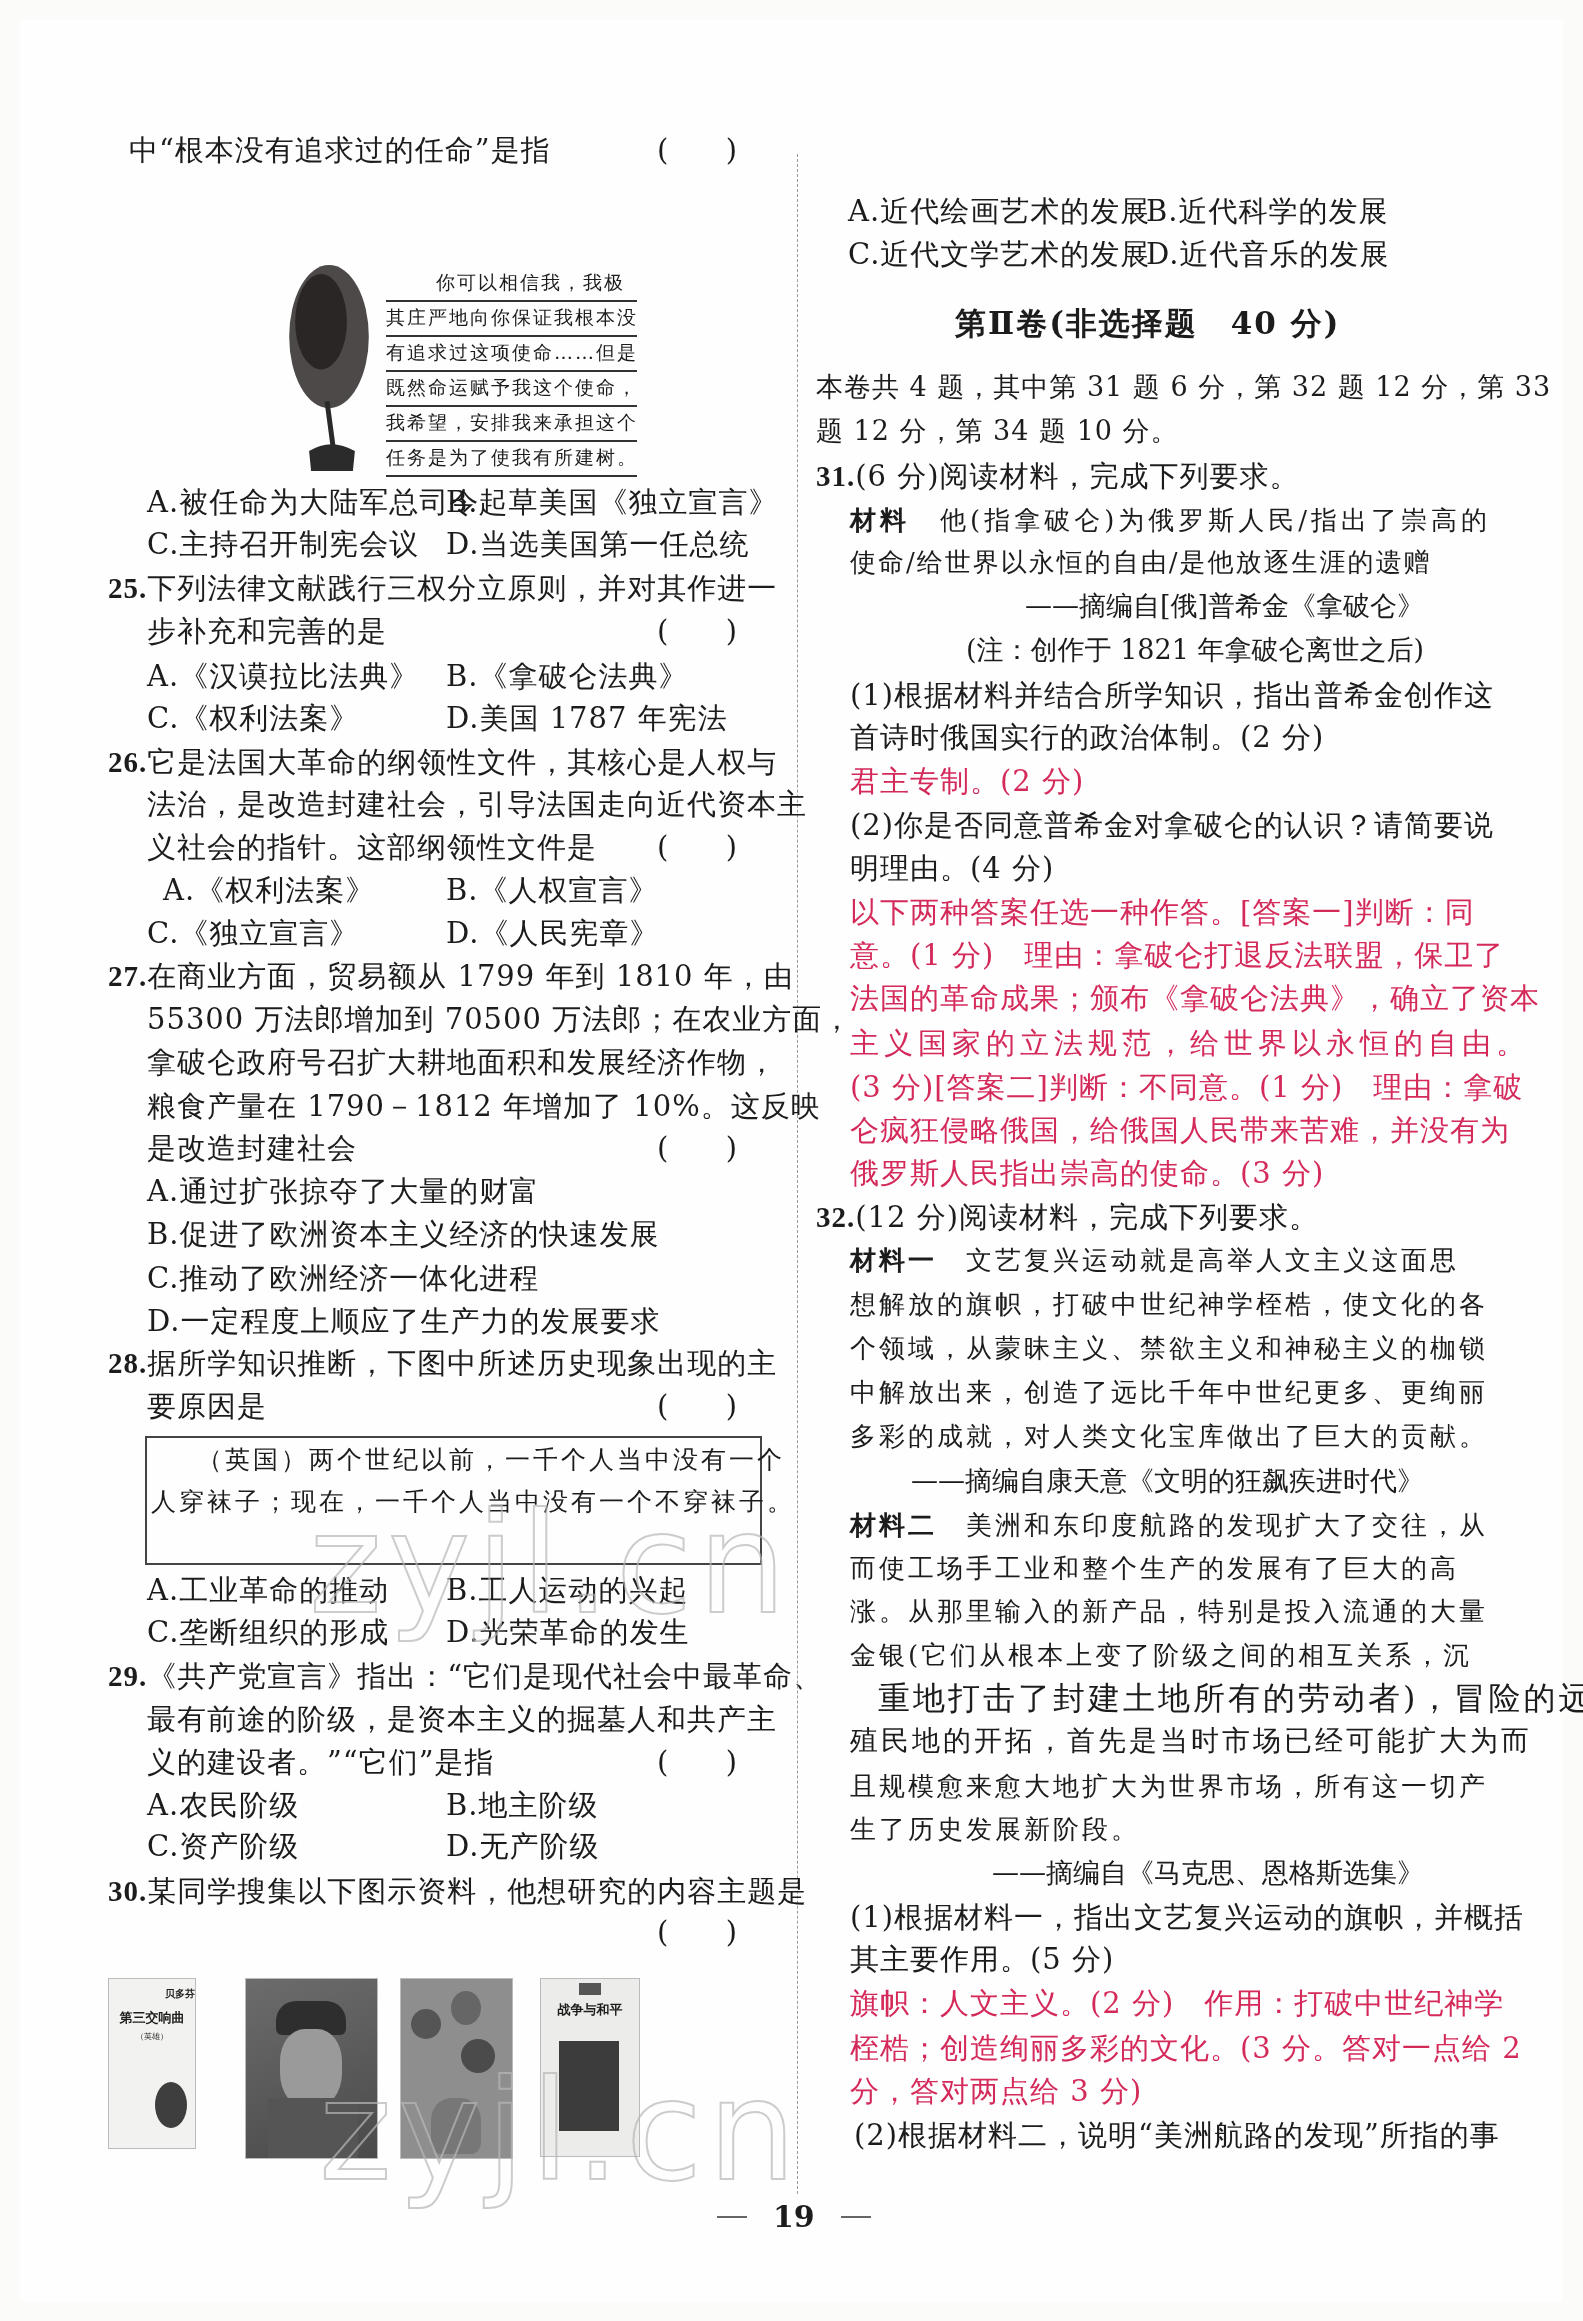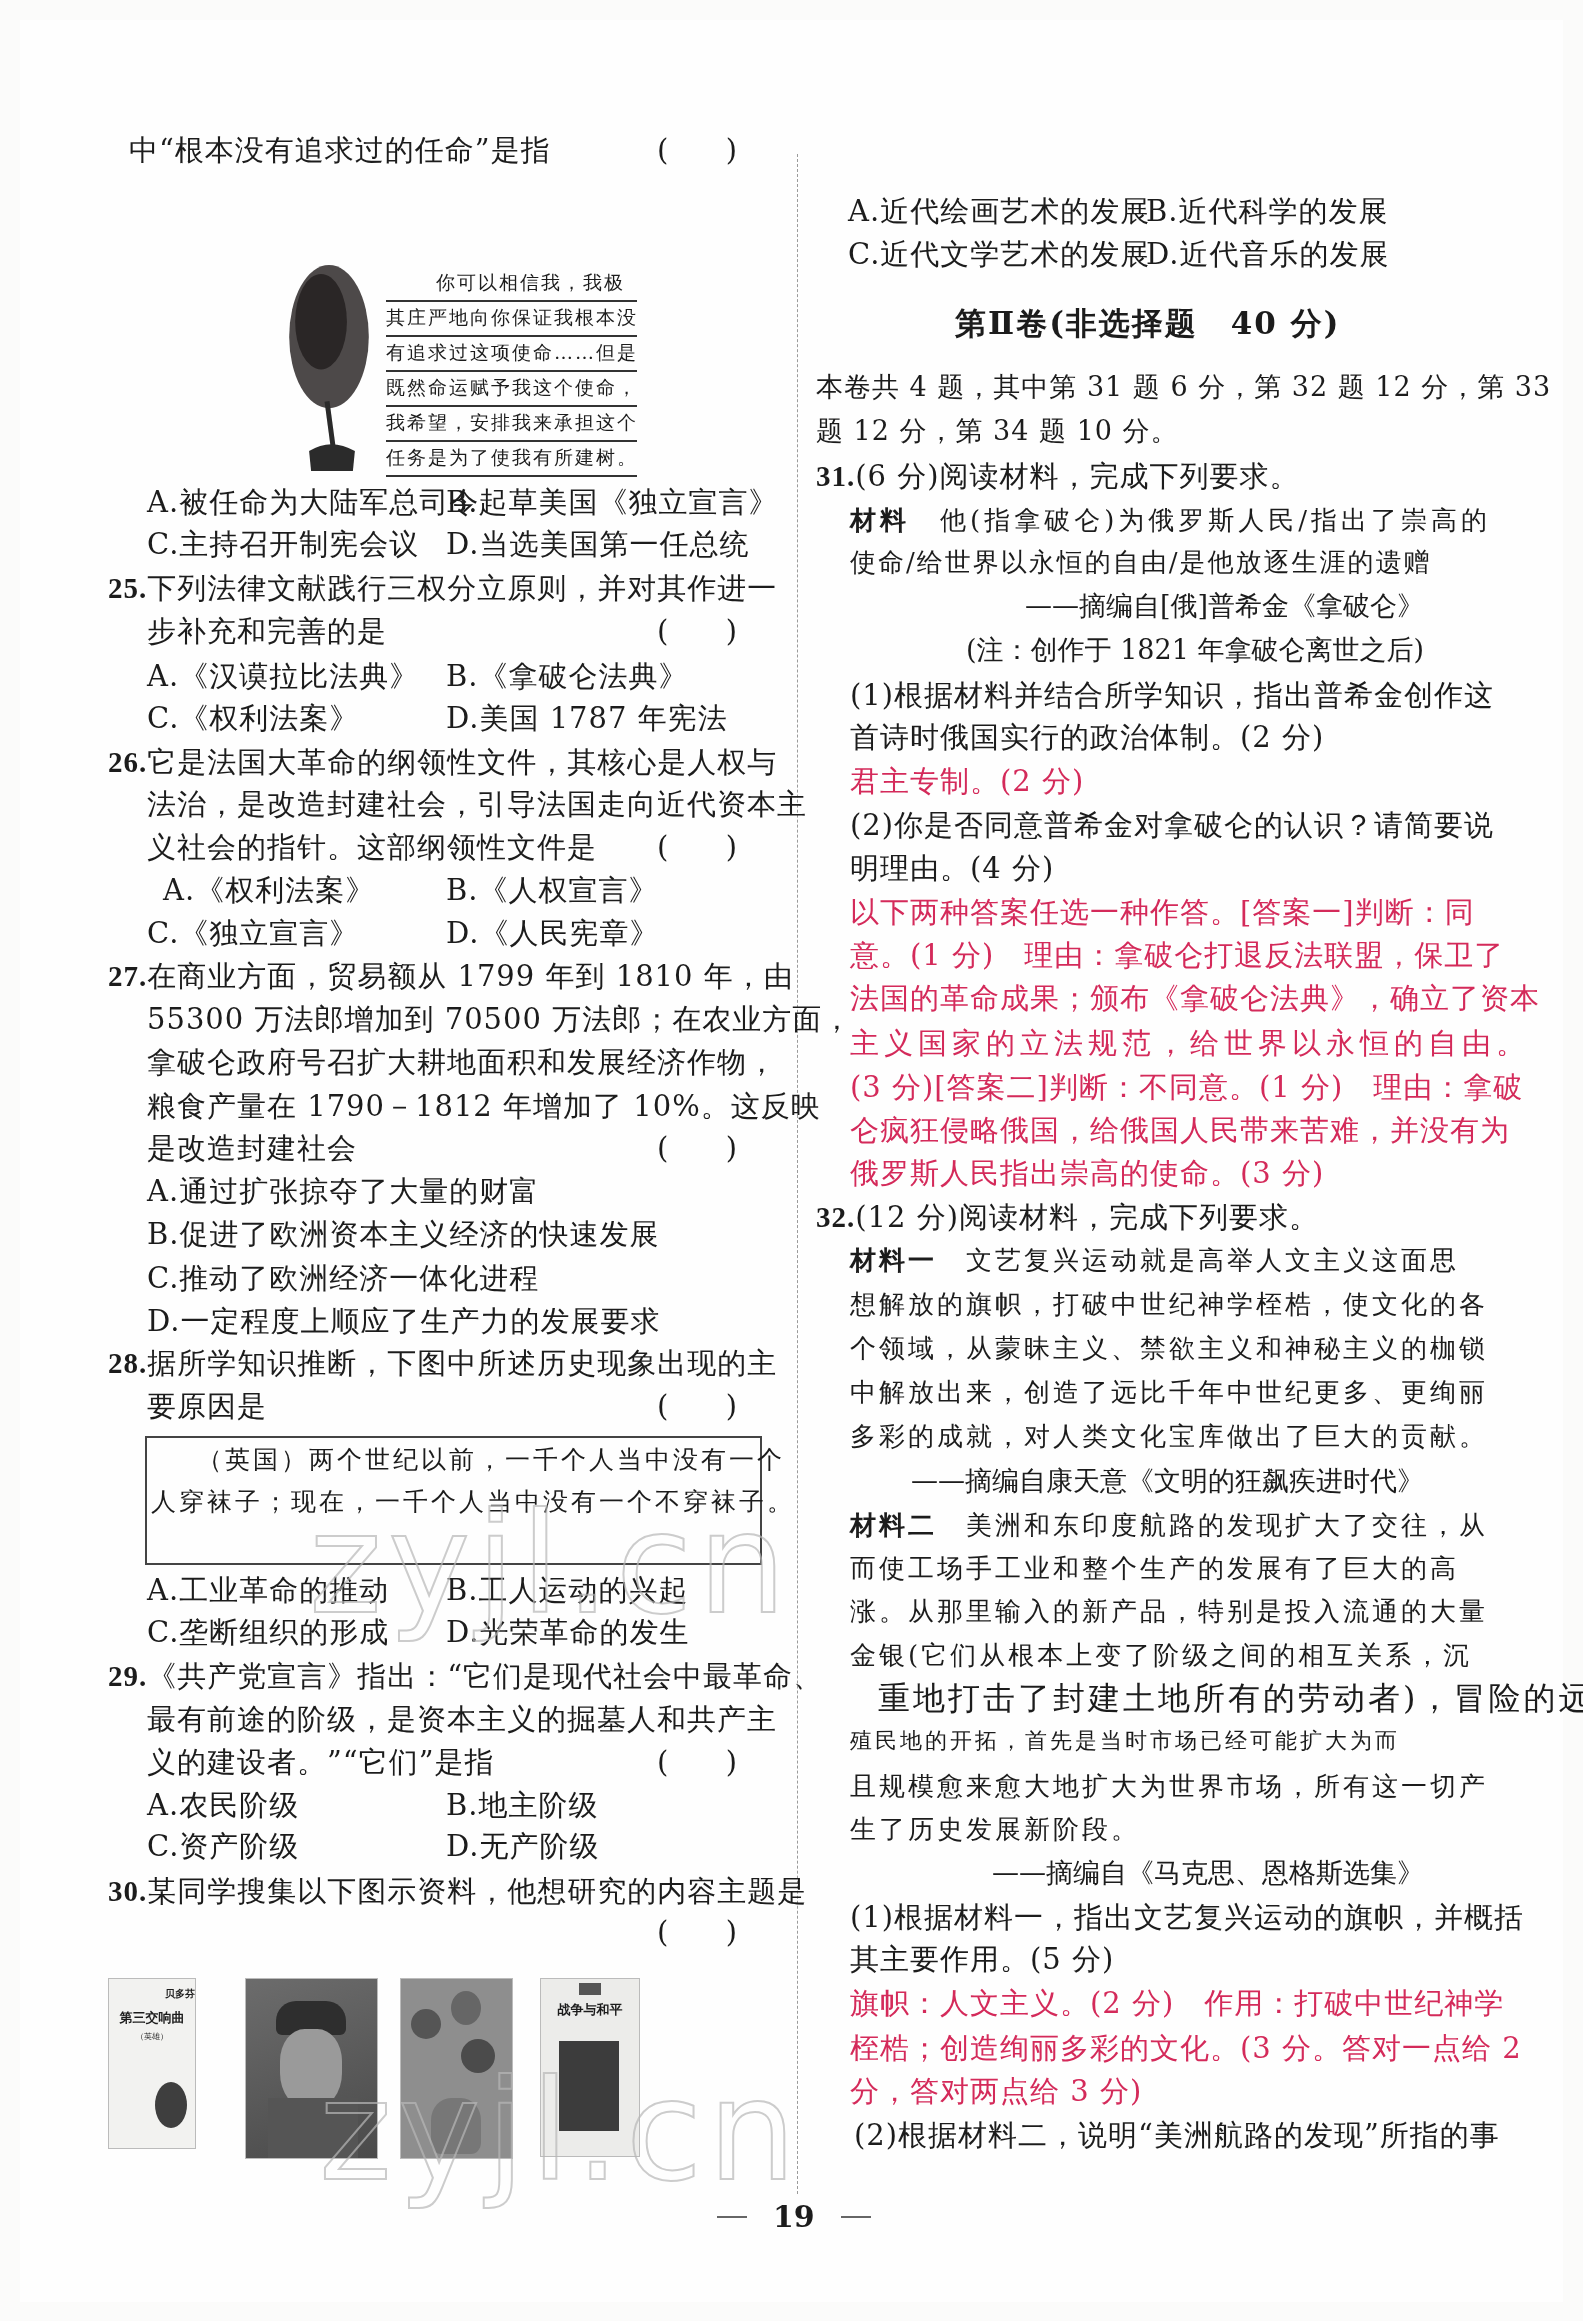--- a/index.html
+++ b/index.html
@@ -188,21 +188,21 @@
     <div class="ln" style="left:830px;top:1264px;font-size:26px;letter-spacing:3px">想解放的旗帜，打破中世纪神学桎梏，使文化的各</div>
     <div class="ln" style="left:830px;top:1308px;font-size:26px;letter-spacing:3px">个领域，从蒙昧主义、禁欲主义和神秘主义的枷锁</div>
     <div class="ln" style="left:830px;top:1352px;font-size:26px;letter-spacing:3px">中解放出来，创造了远比千年中世纪更多、更绚丽</div>
     <div class="ln" style="left:830px;top:1396px;font-size:26px;letter-spacing:3px">多彩的成就，对人类文化宝库做出了巨大的贡献。</div>
     <div class="src" style="right:139px;top:1441px">——摘编自康天意《文明的狂飙疾进时代》</div>
     <div class="ln" style="left:830px;top:1485px;font-size:26px;letter-spacing:3px"><span class="bold">材料二</span>　<span>美洲和东印度航路的发现扩大了交往，从</span></div>
     <div class="ln" style="left:830px;top:1528px;font-size:26px;letter-spacing:3px">而使工场手工业和整个生产的发展有了巨大的高</div>
     <div class="ln" style="left:830px;top:1571px;font-size:26px;letter-spacing:3px">涨。从那里输入的新产品，特别是投入流通的大量</div>
     <div class="ln" style="left:830px;top:1615px;font-size:26px;letter-spacing:3px">金银(它们从根本上变了阶级之间的相互关系，沉</div>
     <div class="ln" style="left:858px;top:1658px;font-size:32px;letter-spacing:3px">重地打击了封建土地所有的劳动者)，冒险的远征，</div>
-    <div class="ln" style="left:830px;top:1701px;font-size:22px;letter-spacing:3px">殖民地的开拓，首先是当时市场已经可能扩大为而</div>
+    <div class="ln" style="left:830px;top:1701px;font-size:28px;letter-spacing:3px">殖民地的开拓，首先是当时市场已经可能扩大为而</div>
     <div class="ln" style="left:830px;top:1746px;font-size:26px;letter-spacing:3px">且规模愈来愈大地扩大为世界市场，所有这一切产</div>
     <div class="ln" style="left:830px;top:1789px;font-size:26px;letter-spacing:3px">生了历史发展新阶段。</div>
     <div class="src" style="right:139px;top:1833px">——摘编自《马克思、恩格斯选集》</div>
     <div class="ln" style="left:830px;top:1877px">(1)根据材料一，指出文艺复兴运动的旗帜，并概括</div>
     <div class="ln" style="left:830px;top:1919px">其主要作用。(5 分)</div>
     <div class="ln red" style="left:830px;top:1963px">旗帜：人文主义。(2 分)　作用：打破中世纪神学</div>
     <div class="ln red" style="left:830px;top:2008px">桎梏；创造绚丽多彩的文化。(3 分。答对一点给 2</div>
     <div class="ln red" style="left:830px;top:2051px">分，答对两点给 3 分)</div>
     <div class="ln" style="left:834px;top:2095px">(2)根据材料二，说明“美洲航路的发现”所指的事</div>
   </div>

